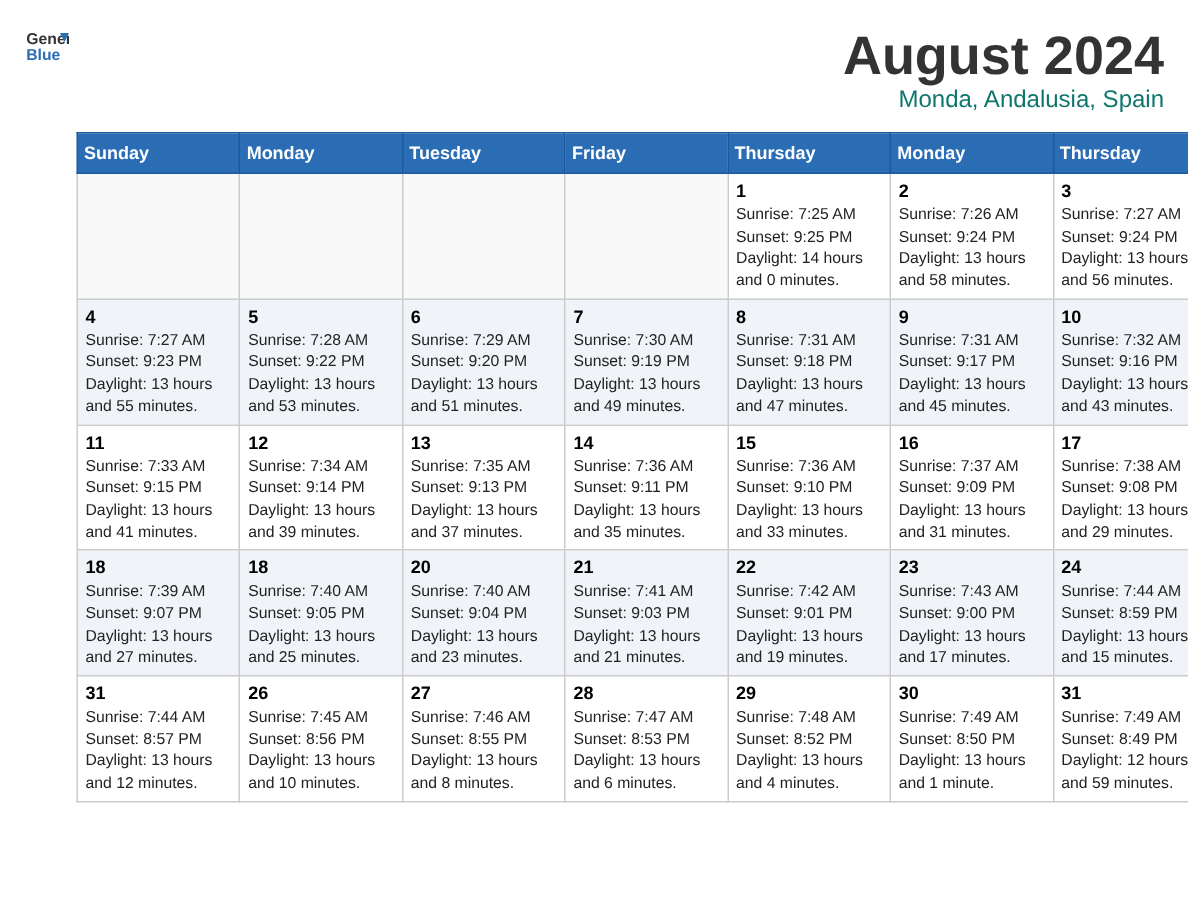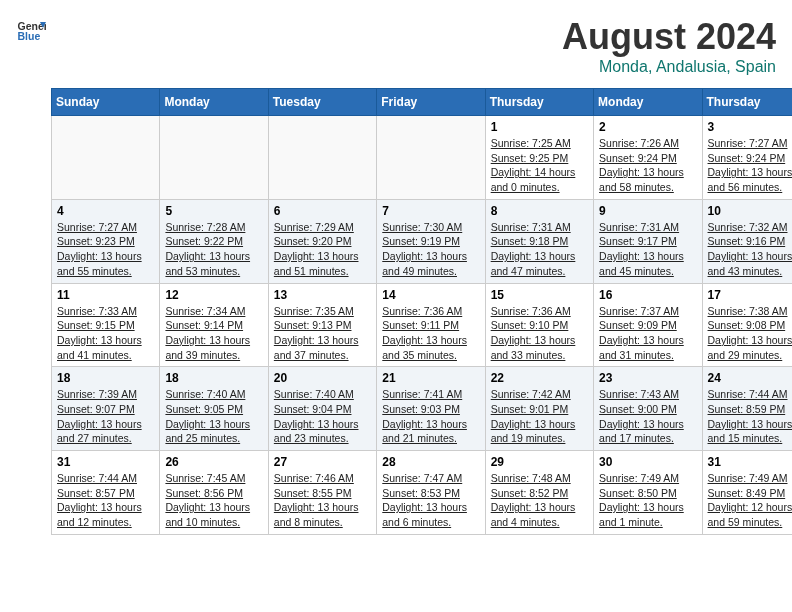--- a/index.html
+++ b/index.html
@@ -69,21 +69,20 @@
     .day-number {
       font-weight: bold;
       font-size: 12px;
       display: block;
       margin-bottom: 2px;
     }
     .day-info {
       font-size: 10.5px;
       color: #222;
       line-height: 1.4;
-      text-decoration: underline;
     }
     .empty-cell {
       background-color: #f9f9f9 !important;
     }
   </style>
 </head>
 <body>
 
 <div class="header-area">
   <div class="logo">

